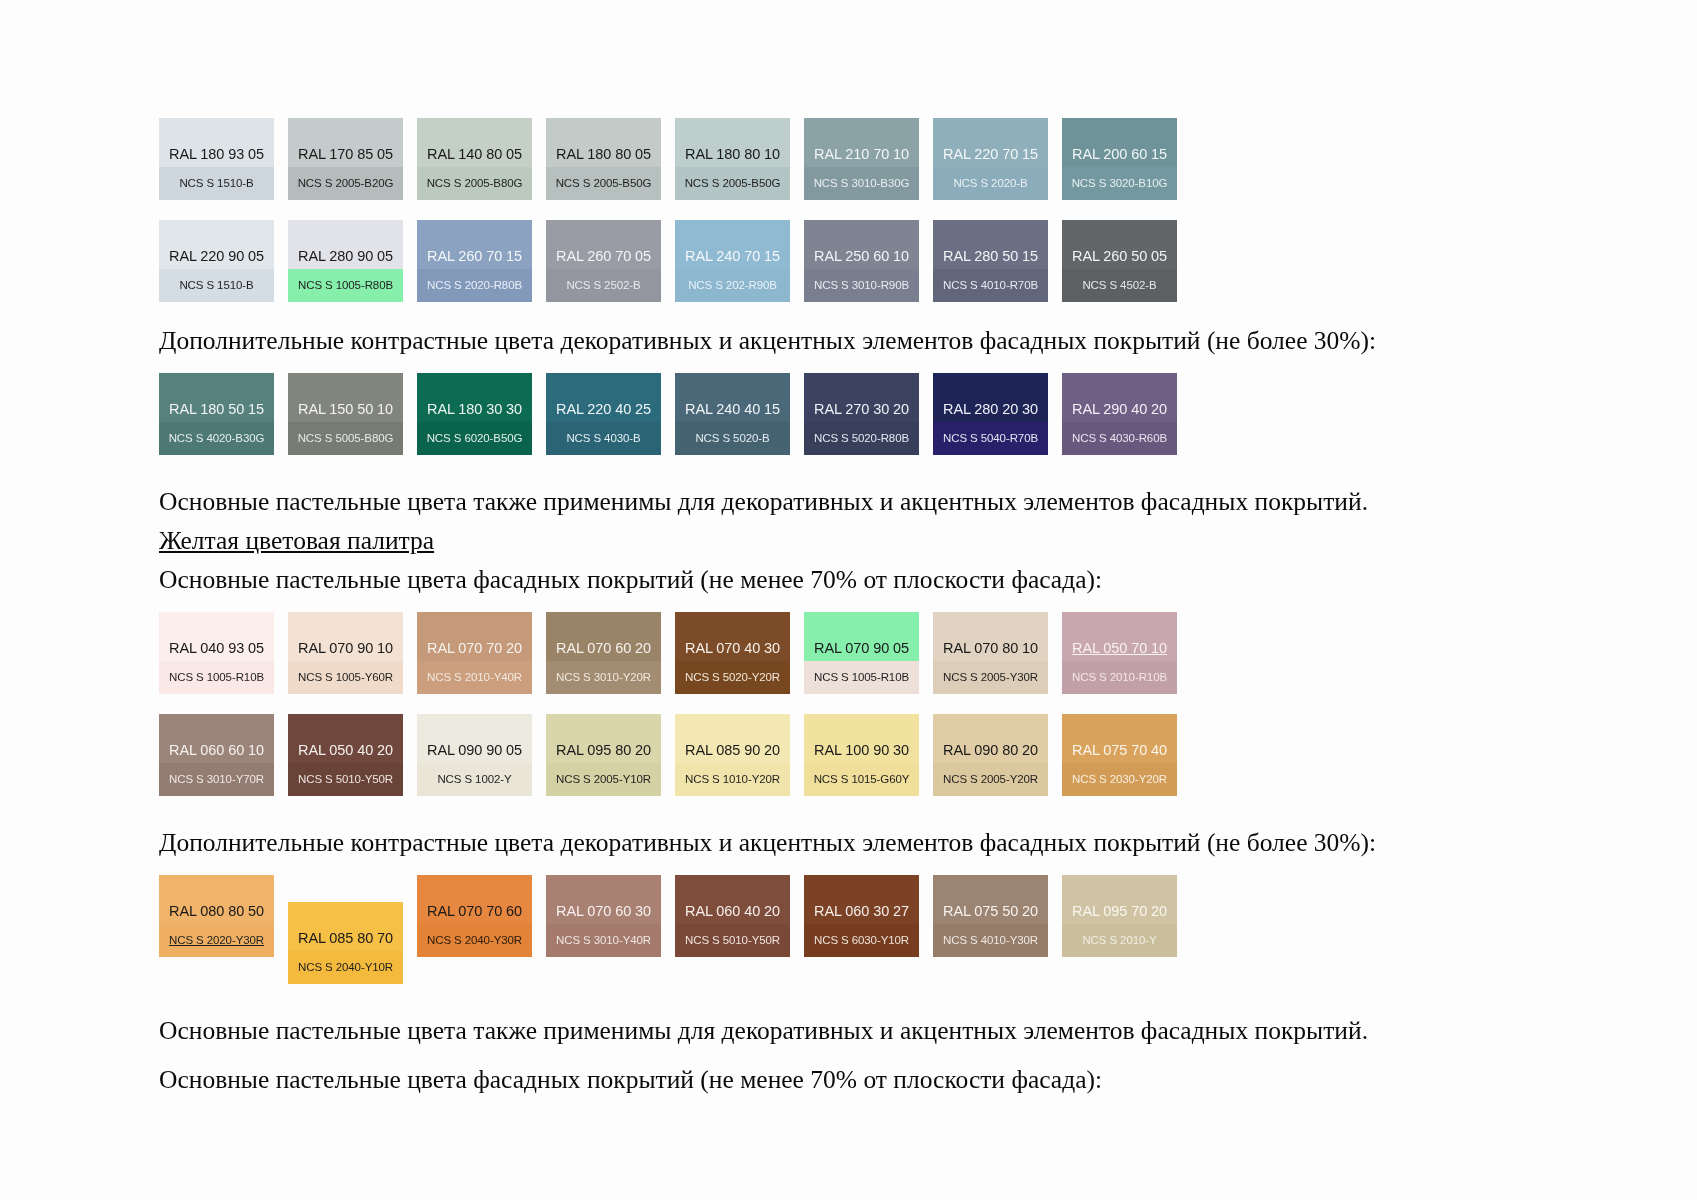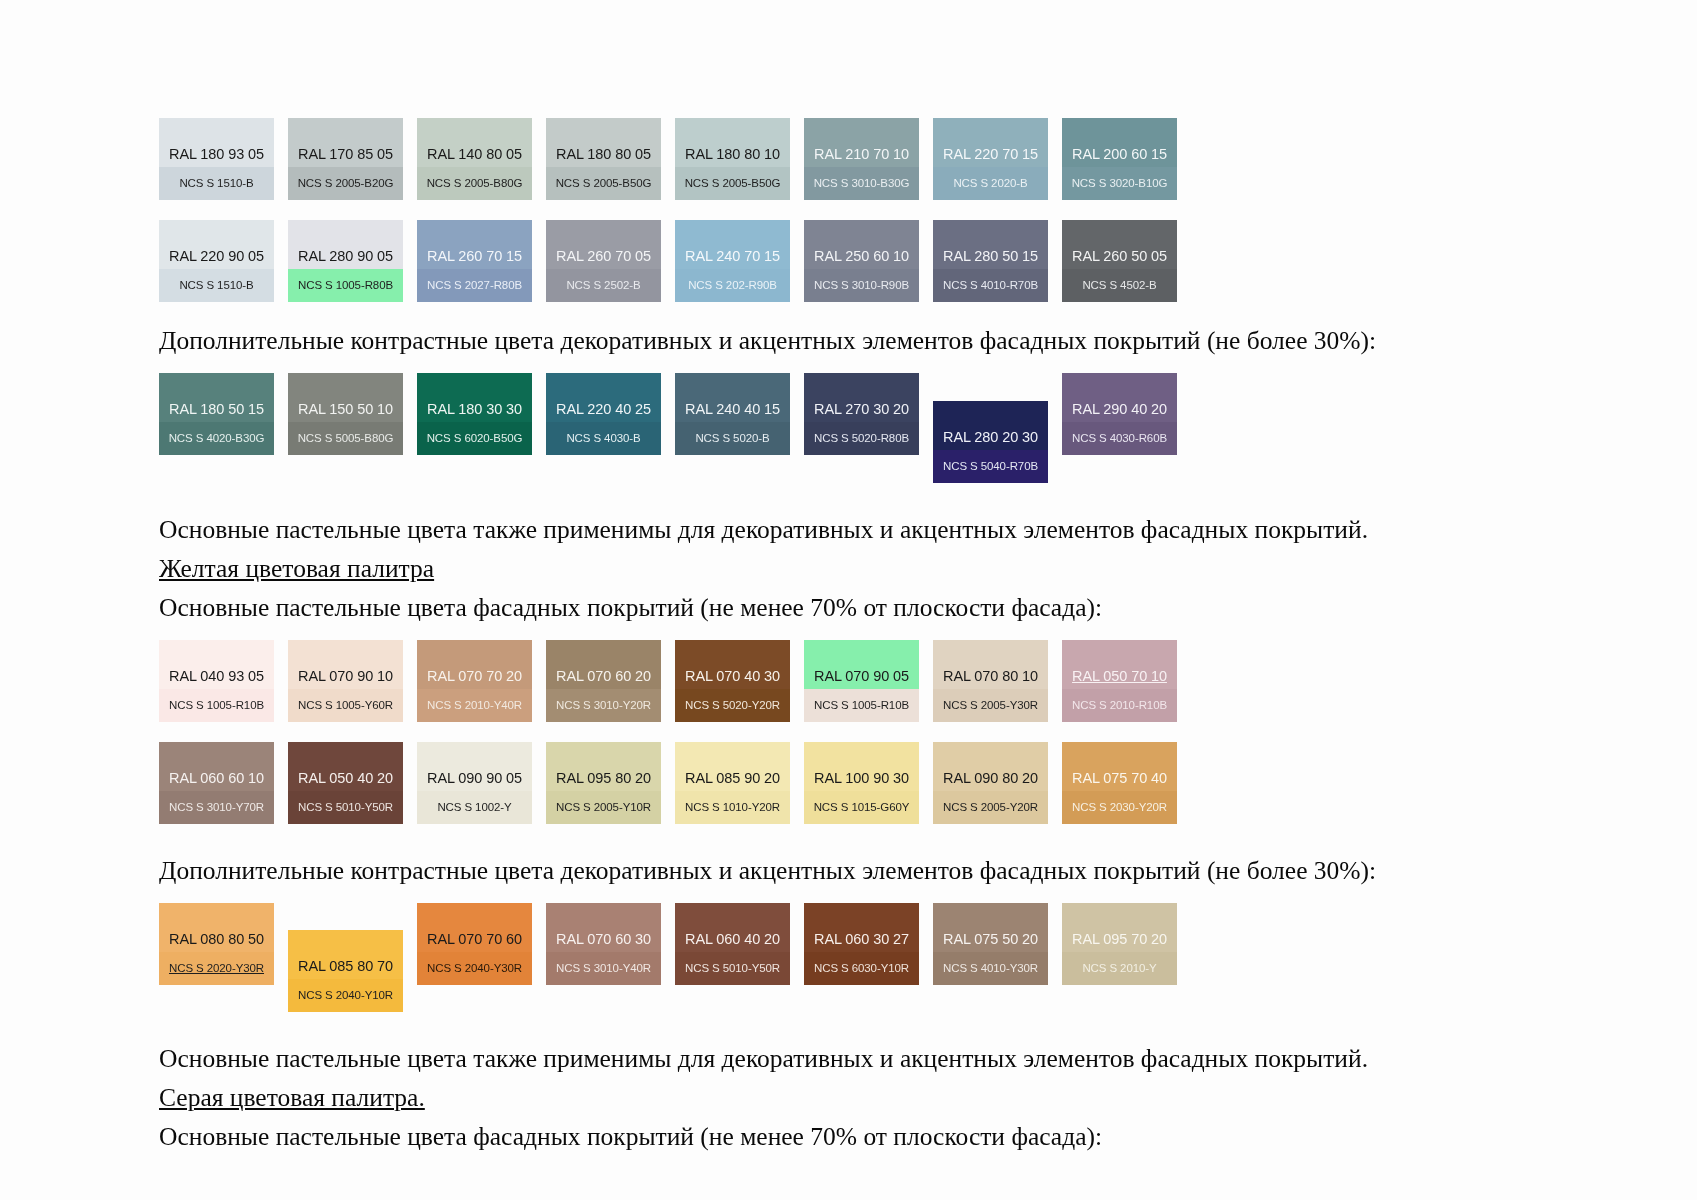--- a/index.html
+++ b/index.html
@@ -162,21 +162,21 @@
       </div>
       <div class="swatch" style="background: rgb(226, 227, 232);">
         <div class="ral" style="color: rgb(26, 26, 26);">RAL 280 90 05</div>
         <div class="ncs-band" style="background: #86efac;">
             <div class="ncs" style="color: rgb(31, 31, 31);">NCS S 1005-R80B</div>
           </div>
       </div>
       <div class="swatch" style="background: rgb(139, 163, 192);">
         <div class="ral" style="color: rgb(243, 246, 250);">RAL 260 70 15</div>
         <div class="ncs-band" style="background: rgb(131, 153, 186);">
-            <div class="ncs" style="color: rgb(233, 238, 246);">NCS S 2027-R80B</div>
+            <div class="ncs" style="color: rgb(233, 238, 246);">NCS S 2020-R80B</div>
           </div>
       </div>
       <div class="swatch" style="background: rgb(154, 156, 165);">
         <div class="ral" style="color: rgb(243, 244, 246);">RAL 260 70 05</div>
         <div class="ncs-band" style="background: rgb(147, 149, 159);">
             <div class="ncs" style="color: rgb(233, 234, 238);">NCS S 2502-B</div>
           </div>
       </div>
       <div class="swatch" style="background: rgb(143, 186, 209);">
         <div class="ral" style="color: rgb(244, 248, 251);">RAL 240 70 15</div>
@@ -240,21 +240,21 @@
         <div class="ncs-band" style="background: rgb(69, 98, 113);">
             <div class="ncs" style="color: rgb(229, 236, 240);">NCS S 5020-B</div>
           </div>
       </div>
       <div class="swatch" style="background: rgb(59, 67, 96);">
         <div class="ral" style="color: rgb(239, 241, 246);">RAL 270 30 20</div>
         <div class="ncs-band" style="background: rgb(56, 63, 91);">
             <div class="ncs" style="color: rgb(228, 231, 240);">NCS S 5020-R80B</div>
           </div>
       </div>
-      <div class="swatch" style="background: rgb(30, 36, 86); margin-top: 28px;">
+      <div class="swatch" style="background: rgb(30, 36, 86);">
         <div class="ral" style="color: rgb(238, 240, 247);">RAL 280 20 30</div>
         <div class="ncs-band" style="background: rgb(42, 32, 105);">
             <div class="ncs" style="color: rgb(227, 230, 242);">NCS S 5040-R70B</div>
           </div>
       </div>
       <div class="swatch" style="background: rgb(111, 95, 132);">
         <div class="ral" style="color: rgb(242, 240, 246);">RAL 290 40 20</div>
         <div class="ncs-band" style="background: rgb(104, 88, 125);">
             <div class="ncs" style="color: rgb(232, 229, 240);">NCS S 4030-R60B</div>
           </div>
@@ -435,20 +435,19 @@
           </div>
       </div>
     </div>
 
     <div class="spacer-22"></div>
 
     <p class="para">Основные пастельные цвета также применимы для декоративных и акцентных элементов фасадных покрытий.</p>
 
     <div class="spacer-10"></div>
 
-    <p class="heading-ul"><span class="u">Серая цветовая палитра.</span></p>
 
     <div class="spacer-10"></div>
 
     <p class="para">Основные пастельные цвета фасадных покрытий (не менее 70% от плоскости фасада):</p>
 
   </div>
 </div>
 
 </body></html>

